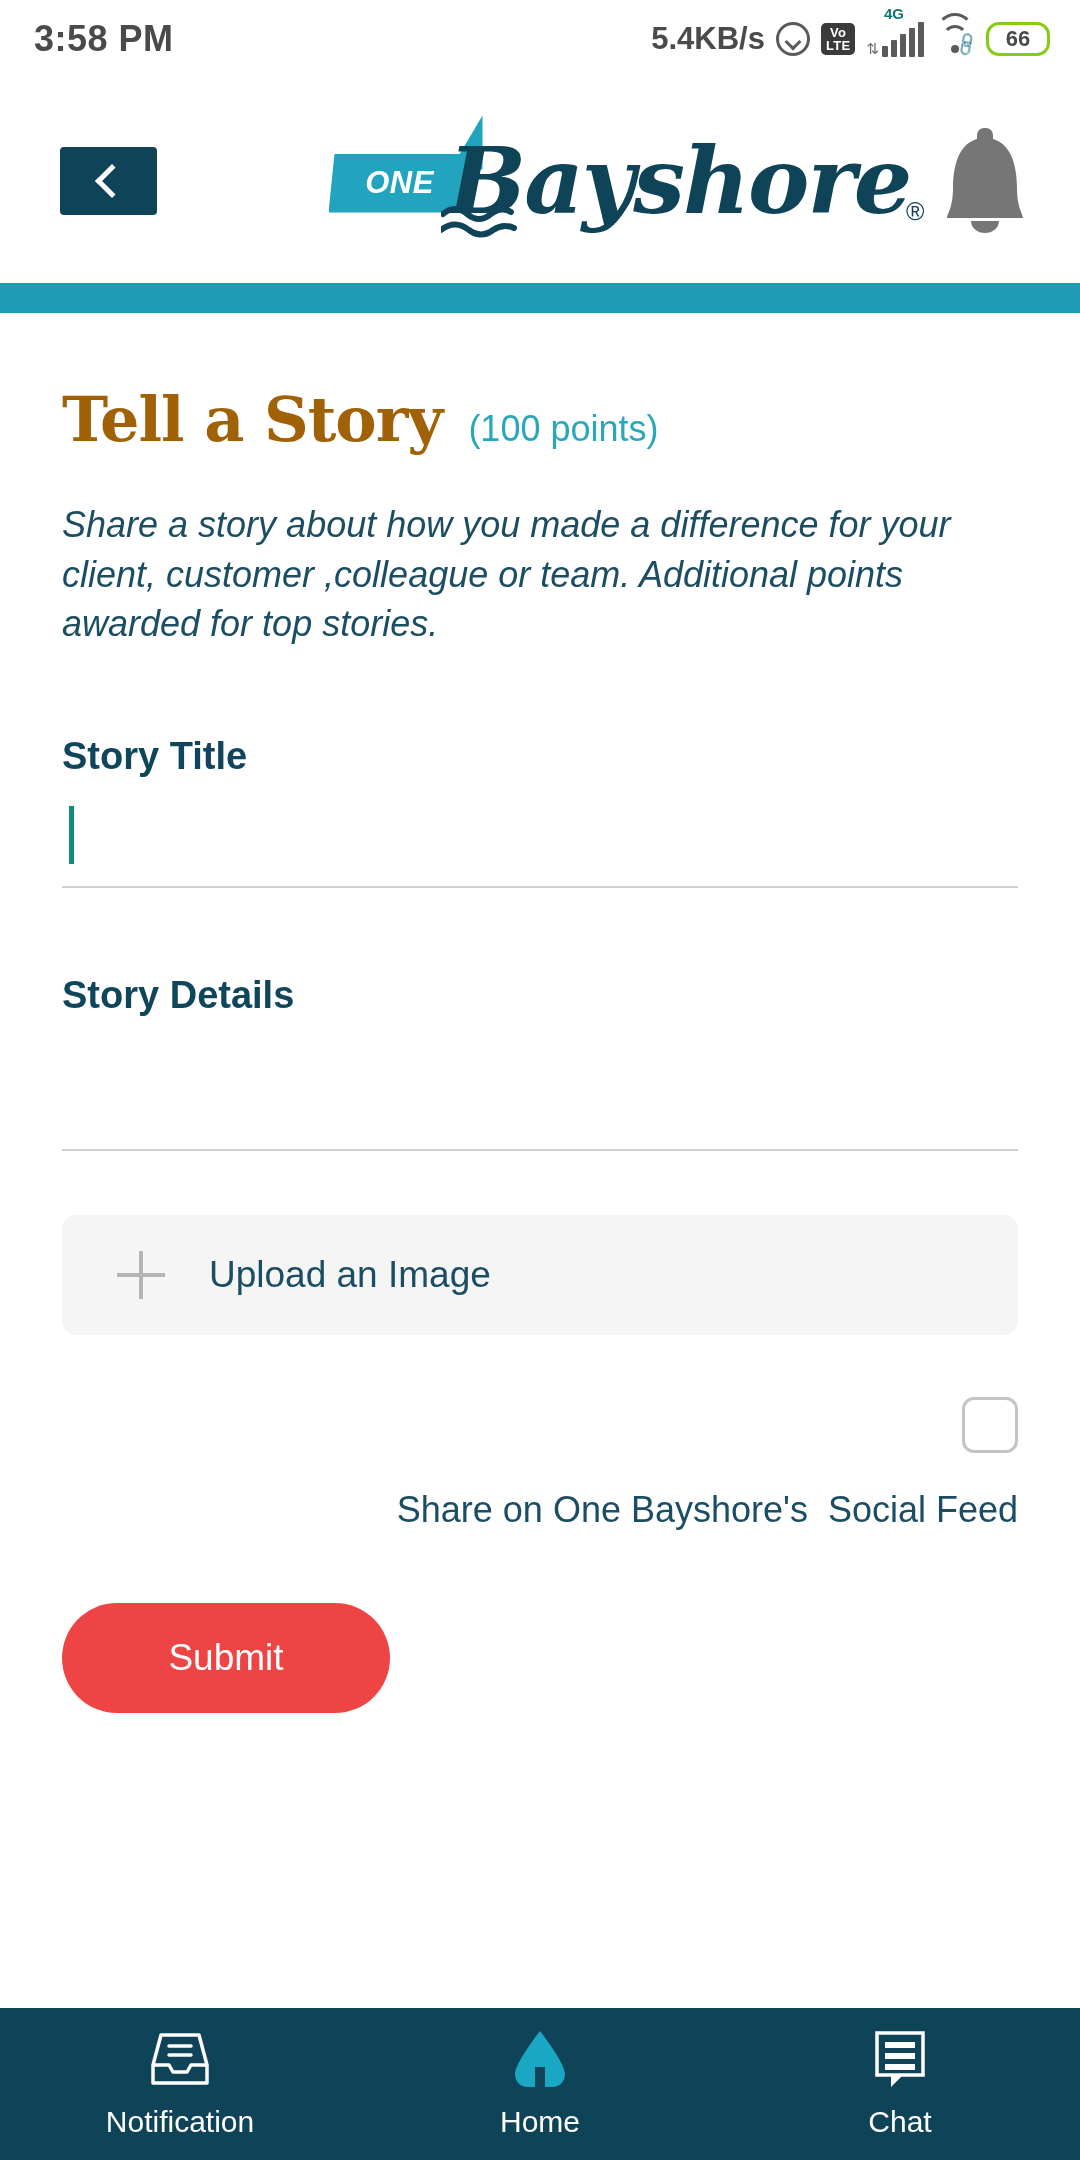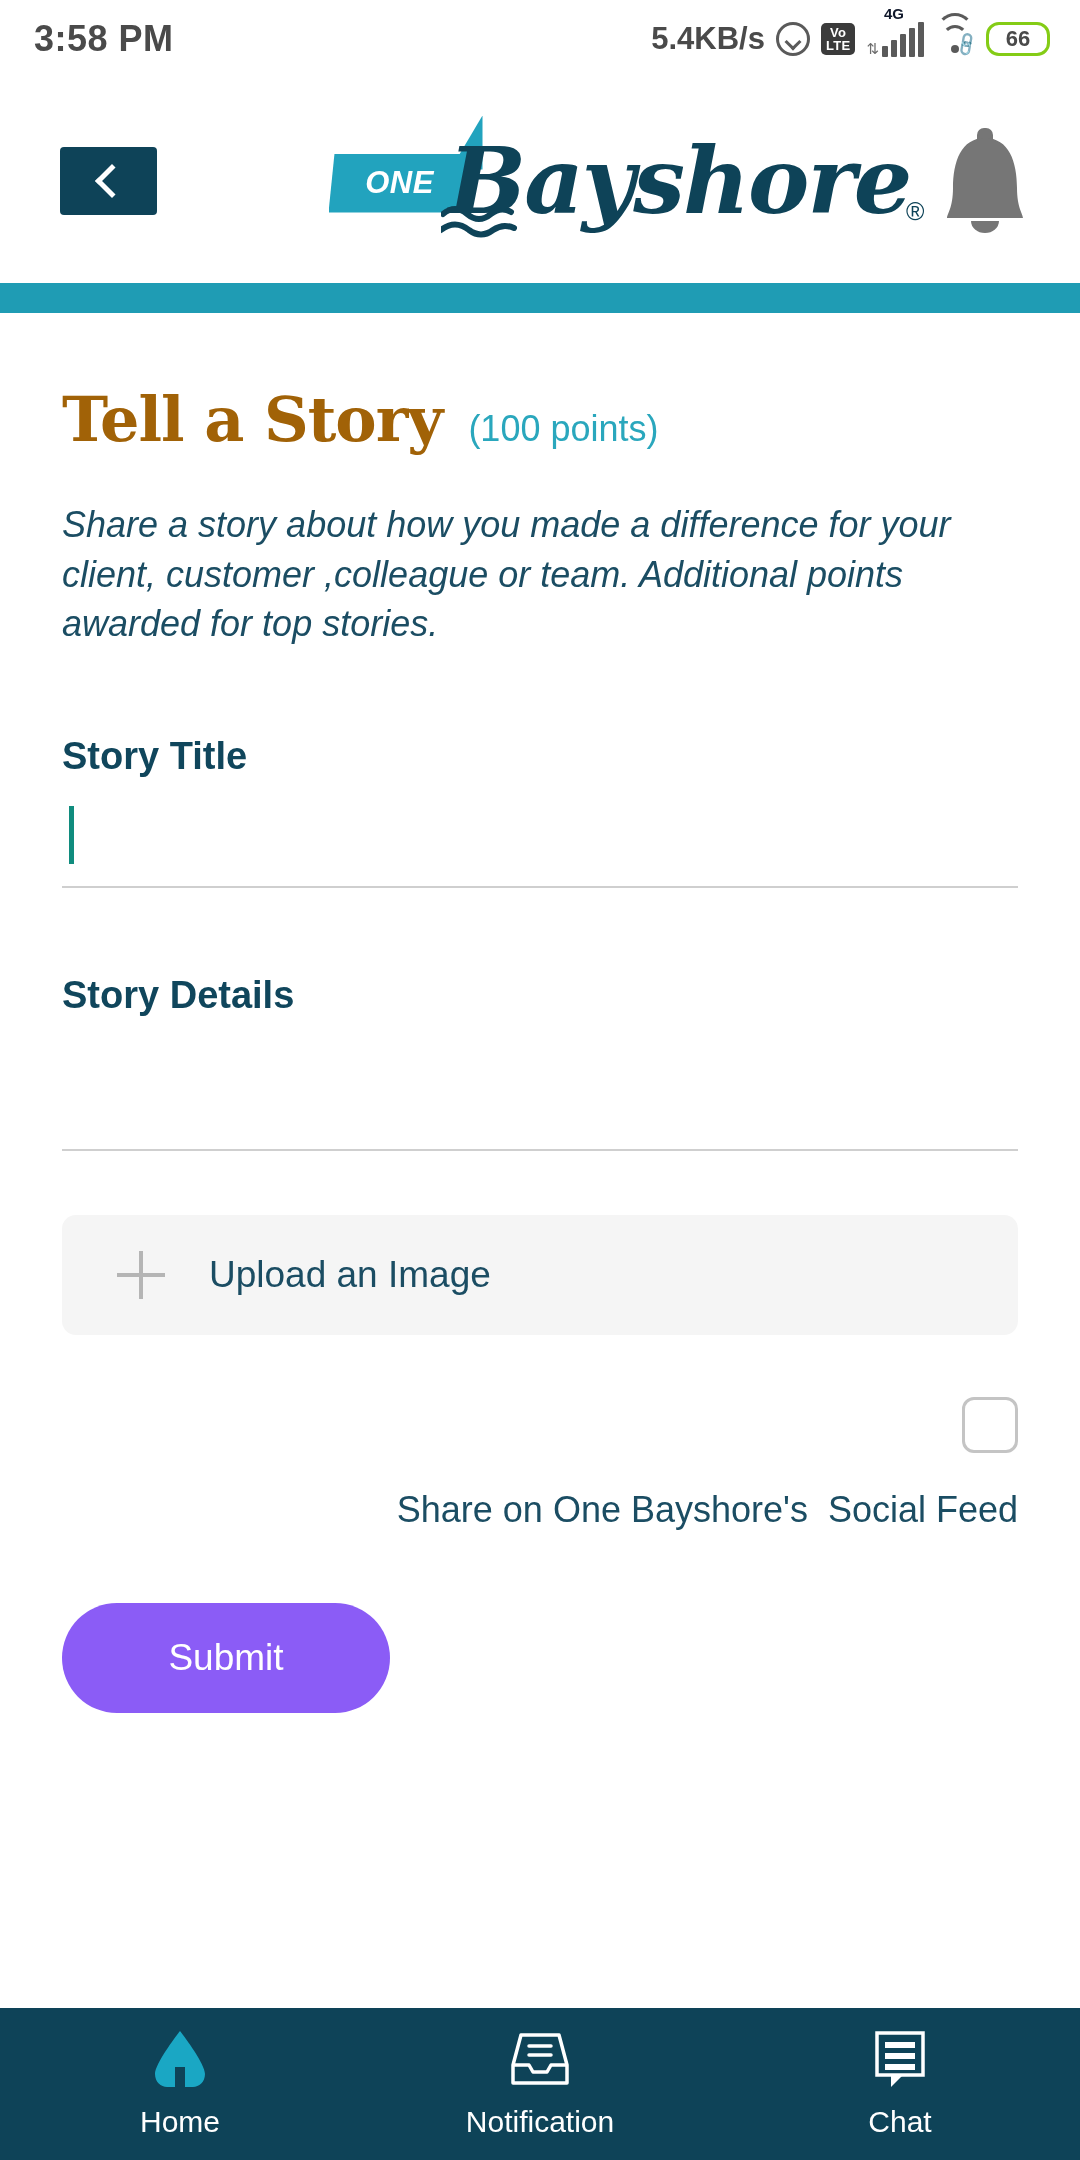--- a/index.html
+++ b/index.html
@@ -34,21 +34,21 @@
   }
   .volte{
     background:#3b3b3b; color:#fff; border-radius:5px;
     font-size:13px; font-weight:700; line-height:13px;
     padding:3px 5px; text-align:center; letter-spacing:.3px;
   }
   .sig-wrap{ display:flex; align-items:flex-end; gap:3px; height:36px; }
   .sig-arrows{ font-size:15px; color:#6d6d6d; line-height:12px; padding-bottom:2px;}
   .bars{ display:flex; align-items:flex-end; gap:3px; position:relative; }
   .bars i{ display:block; width:6px; background:#5a5a5a; border-radius:1px; }
-  .g4{ position:absolute; top:-17px; left:2px; font-size:15px; font-weight:700; color:#0f172a;text-align:right; }
+  .g4{ position:absolute; top:-17px; left:2px; font-size:15px; font-weight:700; color:#0f766e;text-align:right; }
   .wifi{ position:relative; width:40px; height:32px; }
   .wifi .arc{
     position:absolute; left:50%; bottom:4px; transform:translateX(-50%);
     border:3.5px solid #5a5a5a; border-bottom-color:transparent;
     border-left-color:transparent; border-right-color:transparent;
     border-radius:50%;
   }
   .wifi .a1{ width:38px; height:38px; }
   .wifi .a2{ width:26px; height:26px; }
   .wifi .dot{
@@ -183,21 +183,21 @@
     margin-top:62px; display:flex; align-items:flex-end; gap:36px;flex-direction:column;
   }
   .checkbox{
     width:56px; height:56px; border:3px solid #c4c4c4; border-radius:12px;
     background:#ffffff; flex:none;
   }
   .check-label{ font-size:36px; color:#1b4d63; white-space:pre; }
 
   .submit-btn{
     margin-top:72px; width:328px; height:110px;
-    background:#8b5cf6; border:none; border-radius:60px;
+    background:#ef4444; border:none; border-radius:60px;
     color:#ffffff; font-size:37px; font-family:"Liberation Sans", sans-serif;
     display:flex; align-items:center; justify-content:center;
     cursor:pointer;
   }
 
   
   .bottom-nav{
     position:absolute; left:0; bottom:0; width:1080px; height:152px;
     background:#0e4358;
     display:flex; align-items:center;
@@ -311,37 +311,37 @@
     <span class="check-label">Share on One Bayshore's  Social Feed</span>
   </div>
 
   <button class="submit-btn">Submit</button>
 </div>
 
 <div class="bottom-nav">
 
   <div class="nav-item">
     <span class="nav-icon">
-      <svg width="62" height="62" viewBox="0 0 62 62">
-        <path d="M31 2 C31 2 6 34 6 45 C6 53 12 58 18 58 L26 58 L26 38 L36 38 L36 58 L44 58 C50 58 56 53 56 45 C56 34 31 2 31 2 Z" fill="#1aa7c4"></path>
-      </svg>
-    </span>
-    <span class="nav-label active">Home</span>
-  </div>
-
-  <div class="nav-item">
-    <span class="nav-icon">
       <svg width="62" height="58" viewBox="0 0 62 58">
         <path d="M12 4 L50 4 L58 34 L58 52 L4 52 L4 34 Z" fill="none" stroke="#ffffff" stroke-width="3.5" stroke-linejoin="round"></path>
         <path d="M4 34 L20 34 L24 41 L38 41 L42 34 L58 34" fill="none" stroke="#ffffff" stroke-width="3.5" stroke-linejoin="round"></path>
         <line x1="20" y1="15" x2="42" y2="15" stroke="#ffffff" stroke-width="3.5" stroke-linecap="round"></line>
         <line x1="20" y1="24" x2="42" y2="24" stroke="#ffffff" stroke-width="3.5" stroke-linecap="round"></line>
       </svg>
     </span>
     <span class="nav-label">Notification</span>
+  </div>
+
+  <div class="nav-item">
+    <span class="nav-icon">
+      <svg width="62" height="62" viewBox="0 0 62 62">
+        <path d="M31 2 C31 2 6 34 6 45 C6 53 12 58 18 58 L26 58 L26 38 L36 38 L36 58 L44 58 C50 58 56 53 56 45 C56 34 31 2 31 2 Z" fill="#1aa7c4"></path>
+      </svg>
+    </span>
+    <span class="nav-label active">Home</span>
   </div>
 
   <div class="nav-item">
     <span class="nav-icon">
       <svg width="62" height="62" viewBox="0 0 62 62">
         <rect x="8" y="4" width="46" height="42" fill="none" stroke="#ffffff" stroke-width="3.5"></rect>
         <path d="M22 46 L22 58 L34 46 Z" fill="#ffffff"></path>
         <rect x="16" y="13" width="30" height="6" fill="#ffffff"></rect>
         <rect x="16" y="24" width="30" height="6" fill="#ffffff"></rect>
         <rect x="16" y="35" width="30" height="6" fill="#ffffff"></rect>

